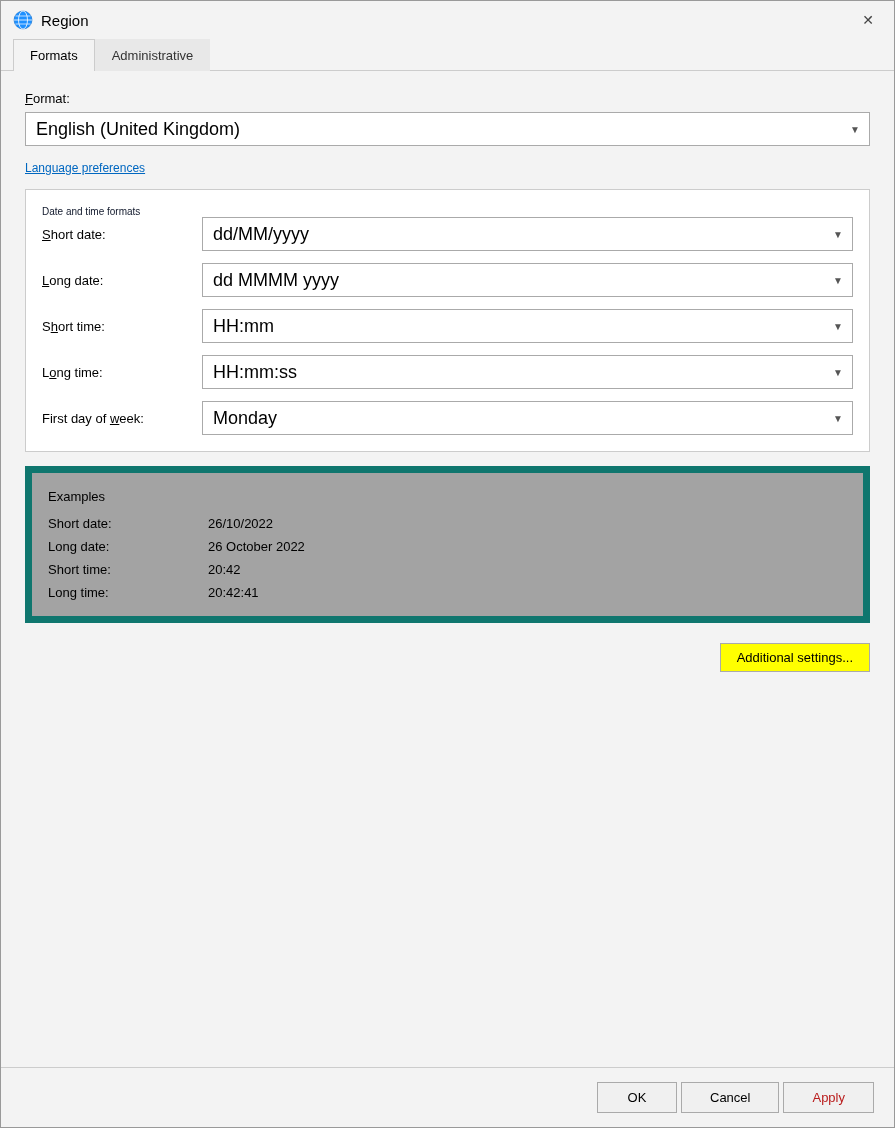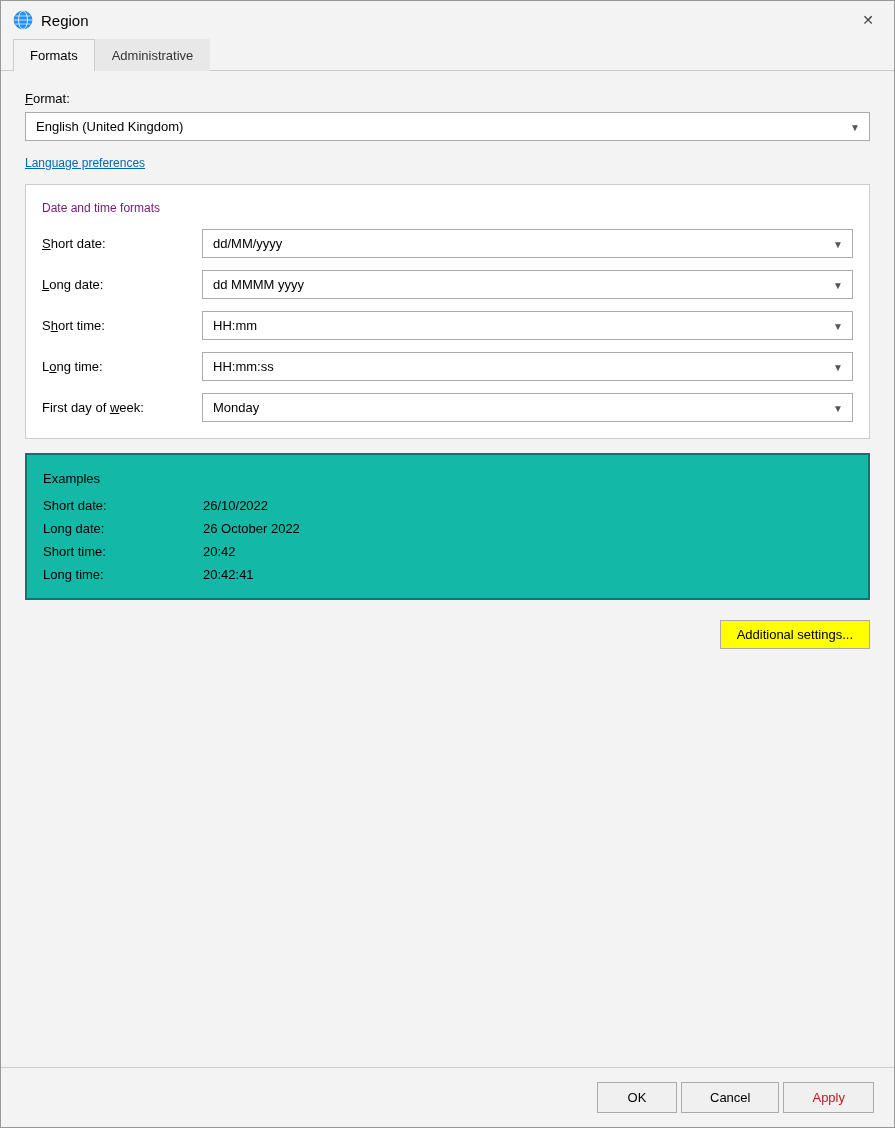--- a/index.html
+++ b/index.html
@@ -115,21 +115,21 @@
     .select-wrapper {
       position: relative;
       width: 100%;
     }
 
     .select-control {
       width: 100%;
       padding: 6px 32px 6px 10px;
       border: 1px solid #aaa;
       background: white;
-      font-size: 13px;
+      font-size: 18px;
       appearance: none;
       -webkit-appearance: none;
       cursor: pointer;
       color: #000;
     }
 
     .select-arrow {
       position: absolute;
       right: 10px;
       top: 50%;
@@ -146,23 +146,22 @@
       font-size: 12px;
     }
 
     .datetime-group {
       border: 1px solid #ccc;
       background: white;
       padding: 16px;
     }
 
     .datetime-group-title {
-      font-size: 12px;
-      color: #701a75;
-      margin-bottom: 14px;
+      font-size: 10px;
+      color: #0f172a;
     }
 
     .datetime-row {
       display: flex;
       align-items: center;
       margin-bottom: 12px;
     }
 
     .datetime-row:last-child {
       margin-bottom: 0;
@@ -177,22 +176,22 @@
 
     .datetime-row-label u {
       text-decoration: underline;
     }
 
     .datetime-row-select {
       flex: 1;
     }
 
     .examples-group {
-      border: 2px solid #0f766e;
-      background: #14b8a6;
+      border: 7px solid #0f766e;
+      background: #a3a3a3;
       padding: 16px;
     }
 
     .examples-title {
       font-size: 13px;
       font-weight: normal;
       color: #000;
       margin-bottom: 12px;
     }
 

